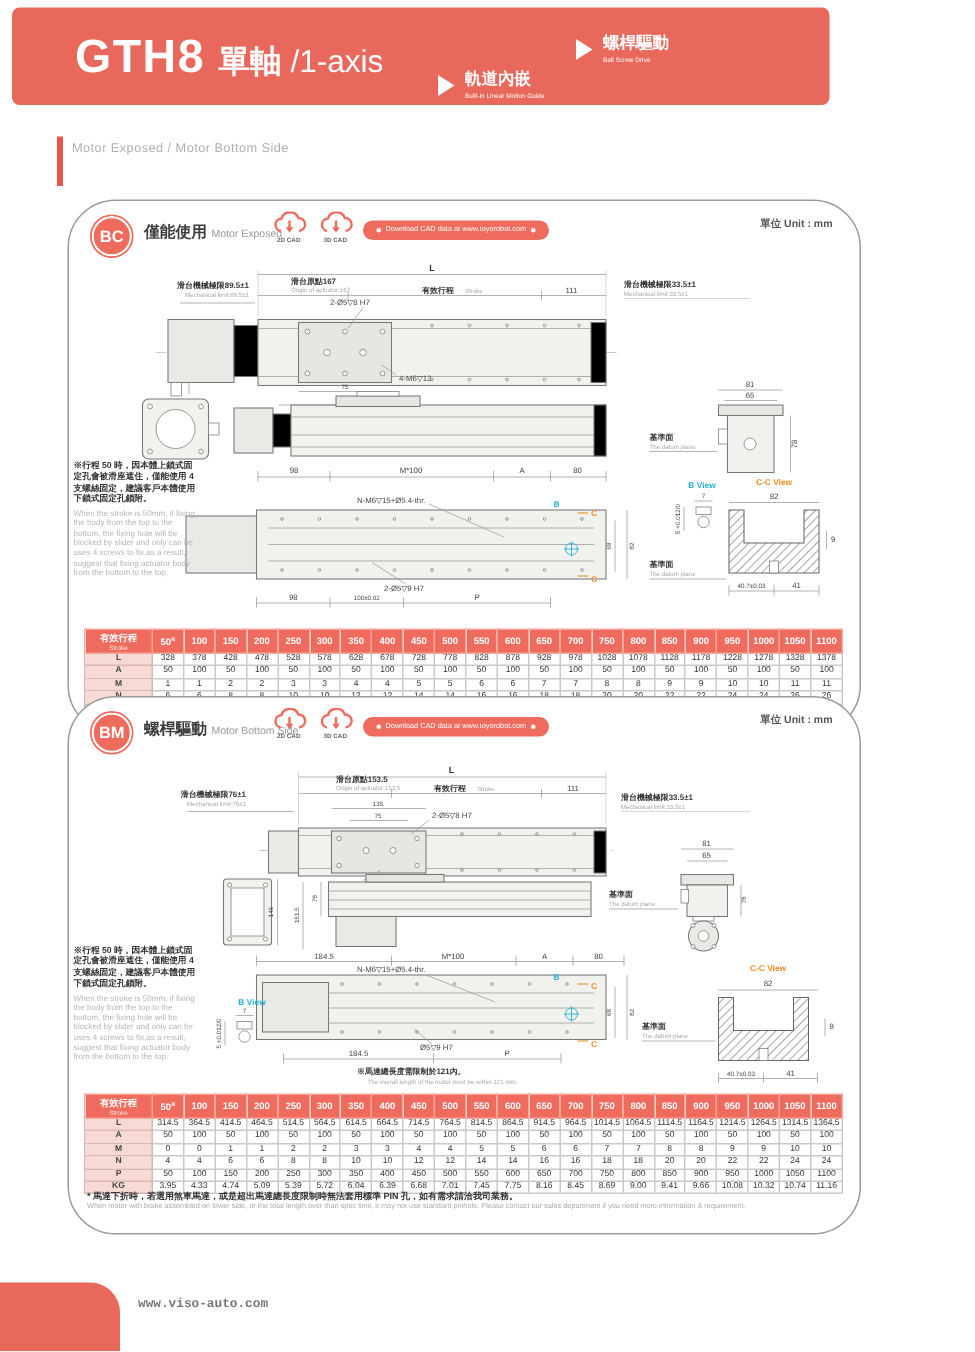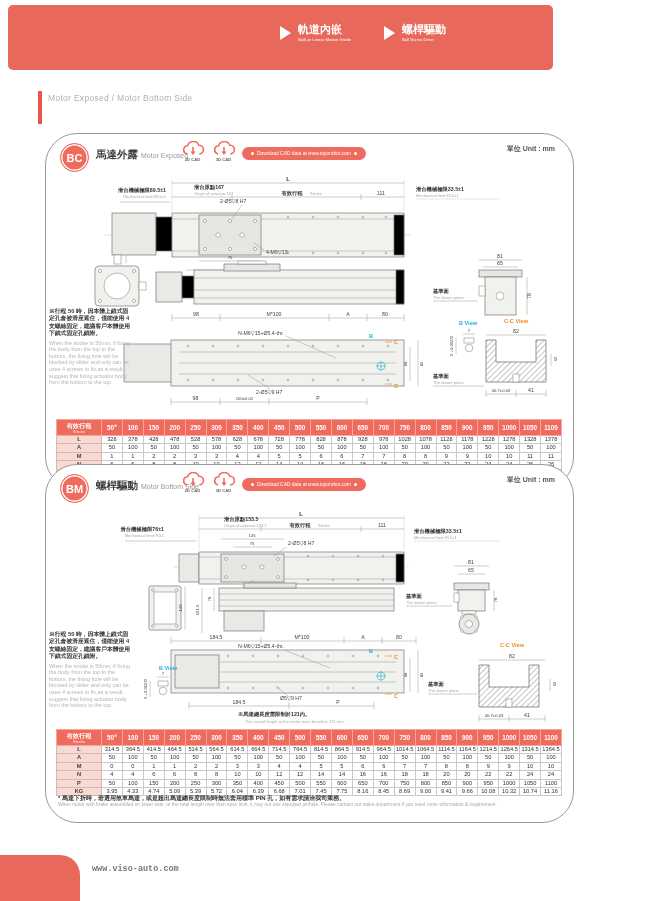--- a/index.html
+++ b/index.html
@@ -10,21 +10,21 @@
           border-radius:5px;display:flex;align-items:center;}
   .banner-title{display:flex;align-items:baseline;margin-left:42px;color:#fff;white-space:nowrap;}
   .bt-model{font-size:31px;font-weight:bold;letter-spacing:1px;}
   .bt-zh{font-size:21px;font-weight:bold;margin-left:9px;}
   .bt-en{font-size:21px;font-weight:300;margin-left:6px;}
   .badge{position:absolute;top:18px;display:flex;align-items:flex-start;color:#fff;}
   .badge .tri{width:0;height:0;border-left:11px solid #fff;border-top:7px solid transparent;
               border-bottom:7px solid transparent;margin-top:3px;margin-right:7px;}
   .badge .bz{font-size:11px;font-weight:bold;line-height:13px;}
   .badge .be{font-size:4.3px;line-height:7px;}
-  .badge1{left:272px;} .badge2{left:376px;}
+  .badge1{left:284px;margin-top:24px;} .badge2{left:376px;}
   
   .sechead{position:absolute;left:48px;top:90px;}
   .secbar{position:absolute;left:-10px;top:1px;width:4px;height:33px;background:#e8564b;}
   .sec-zh{font-size:15px;font-weight:bold;color:#3d3d3d;letter-spacing:.5px;}
   .sec-en{font-size:8.5px;color:#b0b0b0;margin-top:3px;letter-spacing:.3px;}
   
   .panel{position:absolute;left:45px;width:527px;border:1px solid #9a9a9a;border-radius:32px;background:#fff;}
   #panel-bc{top:133px;height:354px;}
   #panel-bm{top:464px;height:357px;}
   .phead{position:absolute;left:0;top:0;width:100%;height:34px;}
@@ -92,20 +92,25 @@
   svg .orl{stroke:#f08a1e;stroke-width:.7;fill:none;}
   svg .hat{stroke:#666;stroke-width:.7;fill:url(#h1);}
   svg .hat2{stroke:#666;stroke-width:.7;fill:url(#h2);}
 </style>
 </head>
 <body>
 
 <div class="page">
 
   <div class="banner">
+    <div class="banner-title">
+      <span class="bt-model">GTH8</span>
+      <span class="bt-zh">單軸</span>
+      <span class="bt-en">/1-axis</span>
+    </div>
     <div class="badge badge1">
       <span class="tri"></span>
       <span>
         <div class="bz">軌道內嵌</div>
         <div class="be">Built-in Linear Motion Guide</div>
       </span>
     </div>
     <div class="badge badge2">
       <span class="tri"></span>
       <span>
@@ -117,21 +122,21 @@
 
   <div class="sechead">
     <div class="secbar"></div>
     <div class="sec-en">Motor Exposed / Motor Bottom Side</div>
   </div>
 
   <div class="panel" id="panel-bc">
     <div class="phead">
       <div class="pbadge">BC</div>
       <div class="pt-zh">
-        <span>馬達外露</span><span class="pt-en">Motor Exposed</span>
+        <span>僅能使用</span><span class="pt-en">Motor Exposed</span>
       </div>
       <div class="cad cad2d">
         <svg width="26" height="17" viewBox="0 0 26 17">
             <path d="M7 13 a4.2 4.2 0 0 1 .6-8.3 a6 6 0 0 1 11.3-.4 a4.3 4.3 0 0 1 .4 8.6" fill="none" stroke="#ef6b5d" stroke-width="1.6"></path>
             <line x1="13" y1="6" x2="13" y2="13" stroke="#ef6b5d" stroke-width="1.6"></line>
             <path d="M10.4 10.5 L13 14 L15.6 10.5 z" fill="#ef6b5d"></path>
           </svg>
         <div class="cl">2D CAD</div>
       </div>
       <div class="cad cad3d">

